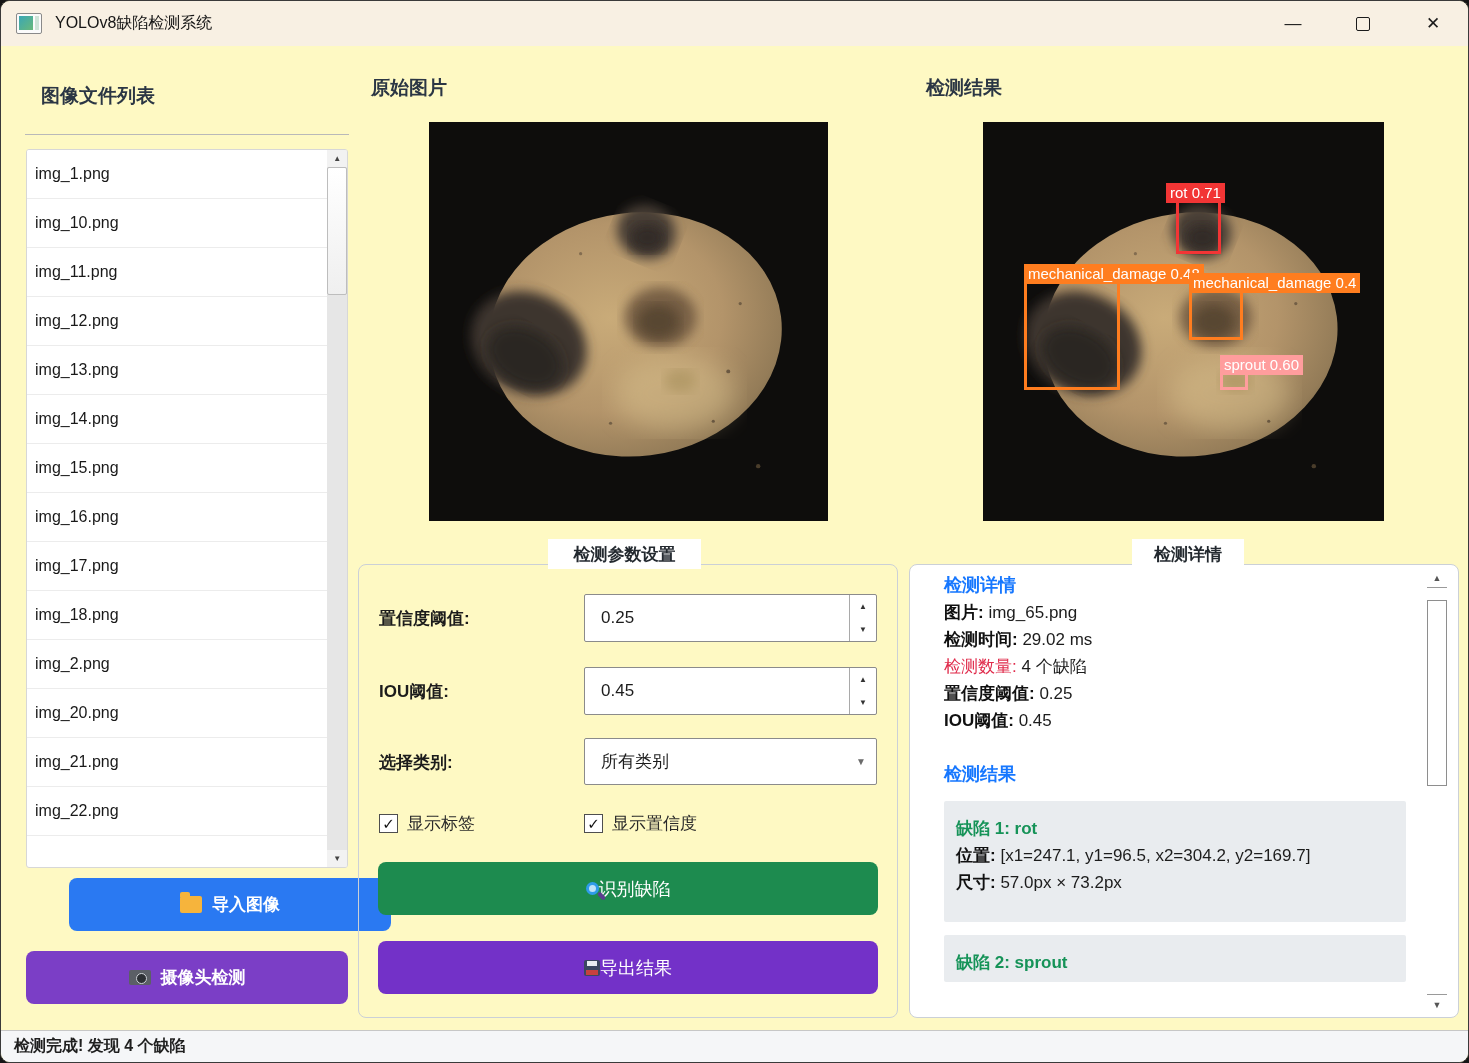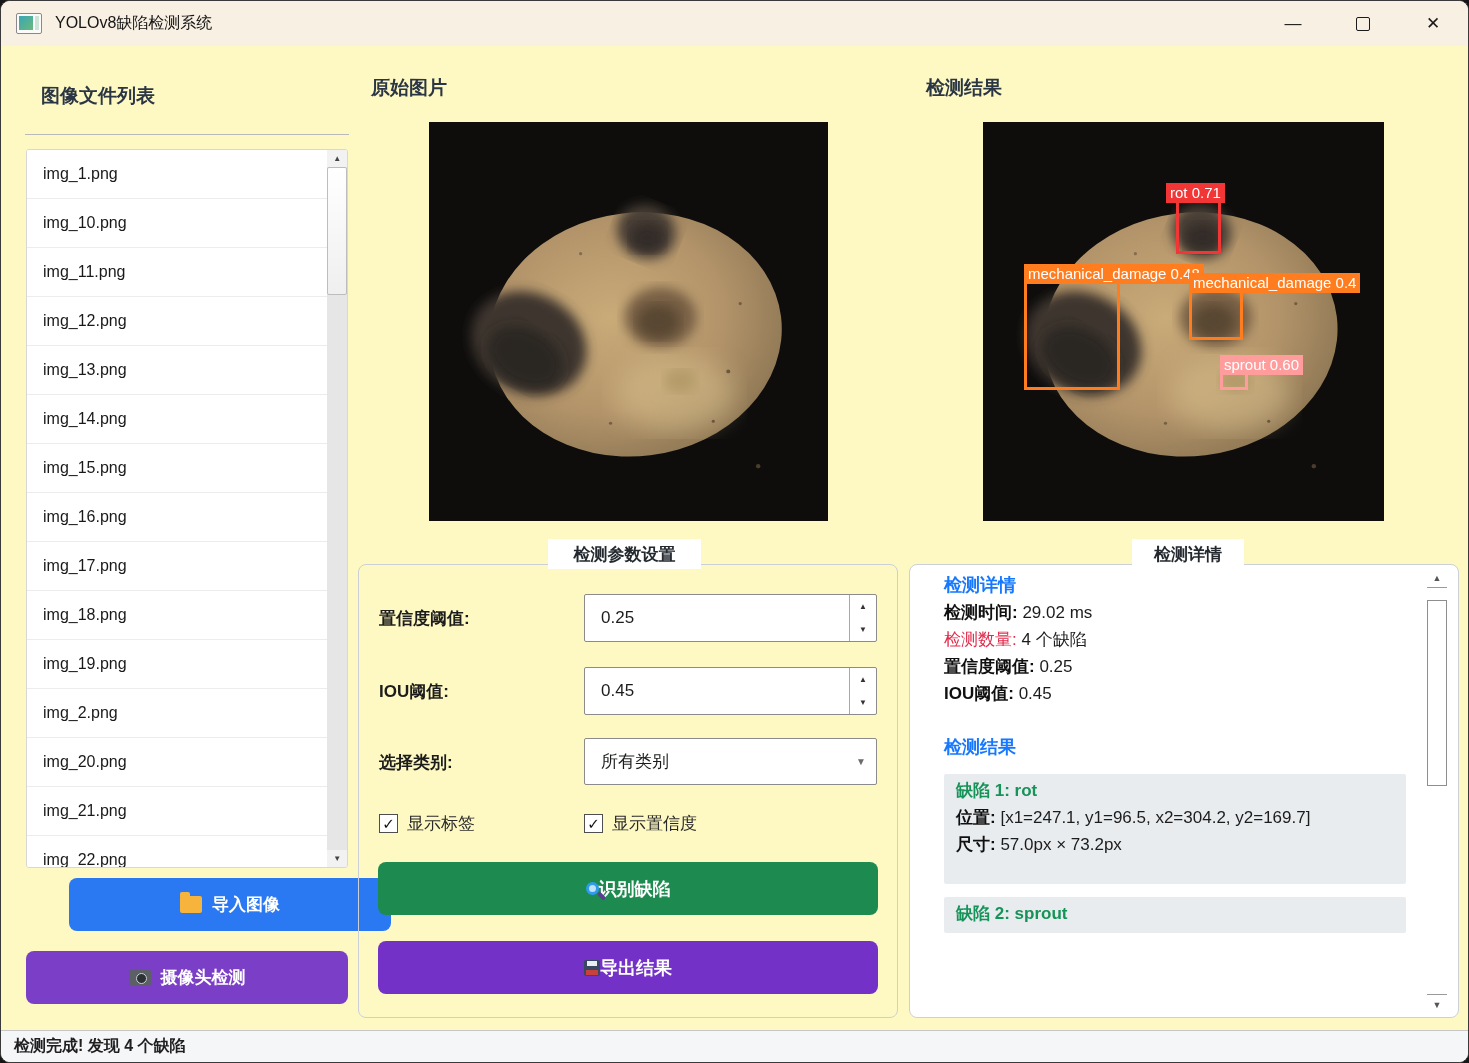--- a/index.html
+++ b/index.html
@@ -20,21 +20,21 @@
   .max-glyph{ width:14px; height:14px; border:1.6px solid #1b1b1b; border-radius:2px; }
 
   
   .section-heading{ position:absolute; font-size:19px; font-weight:bold; color:#2b3644; }
 
   
   .separator{ position:absolute; left:24px; top:133px; width:324px; height:1px; background:#b9b9b9; }
   .file-list{ position:absolute; left:25px; top:148px; width:322px; height:719px; background:#fff;
               border:1px solid #d7d7d7; border-radius:3px; overflow:hidden; display:flex; }
   .file-items{ width:302px; }
-  .file-item{ height:49px; line-height:48px; padding-left:16px; font-size:16px; color:#191919;
+  .file-item{ height:49px; line-height:48px; padding-left:8px; font-size:16px; color:#191919;
               border-bottom:1px solid #ececec; background:#fff; }
   .list-scrollbar{ width:20px; background:#e6e6e6; position:relative; }
   .scroll-arrow{ position:absolute; left:0; width:20px; height:17px; display:flex; align-items:center; justify-content:center;
                  font-size:8px; color:#444; background:#f2f2f2; }
   .scroll-arrow.up{ top:0; } .scroll-arrow.down{ bottom:0; }
   .list-thumb{ position:absolute; left:0; top:17px; width:20px; height:128px;
                background:linear-gradient(#ffffff,#efefef); border:1px solid #bdbdbd; border-radius:2px; }
 
   .side-btn{ position:absolute; left:25px; width:322px; height:53px; border:none; border-radius:8px;
              color:#fff; font-size:17px; font-weight:bold; display:flex; align-items:center; justify-content:center;
@@ -76,35 +76,35 @@
              border:1px solid #8b8b8b; border-radius:2px; display:flex; align-items:center; }
   .combobox .combo-value{ flex:1; font-size:17px; color:#1c1c1c; padding-left:16px; }
   .combo-arrow{ width:30px; font-size:10px; color:#6b6b6b; text-align:center; }
 
   .checkbox-row{ position:absolute; top:811px; display:flex; align-items:center; gap:9px; }
   .cbx{ width:19px; height:19px; background:#fff; border:1.5px solid #4e4e4e; display:flex; align-items:center;
         justify-content:center; font-size:15px; color:#111; line-height:1; }
   .cbx-label{ font-size:17px; color:#2a2a2a;text-align:center; }
 
   .action-btn{ position:absolute; left:377px; width:500px; height:53px; border:none; border-radius:8px; color:#fff;
-               font-size:18px; font-weight:bold; display:flex; align-items:center; justify-content:center; gap:0;
+               font-size:18px; font-weight:normal; display:flex; align-items:center; justify-content:center; gap:0;
                font-family:inherit; }
   .btn-detect{ top:861px; background:#1d8b4f; }
   .btn-export{ top:940px; background:#7331c8; }
 
   
   .details-content{ position:absolute; left:910px; top:565px; width:514px; height:450px; overflow:hidden;
                     padding:6px 8px 0 33px; font-size:17px; color:#1c1c1c; }
   .details-content .line{ line-height:27px; }
   .blue-heading{ color:#1677ff; font-weight:bold; font-size:18px; line-height:27px; }
   .fld{ font-weight:bold; color:#101010; }
   .fld-red{ font-weight:normal; color:#e02b4b;margin-top:8px; }
   .val-red{ color:#e02b4b; }
   .spacer27{ height:27px; }
-  .defect-card{ background:#e9ecef; border-radius:2px; margin-top:13px; padding:3px 12px 26px 12px; width:462px; }
+  .defect-card{ background:#e9ecef; border-radius:2px; margin-top:13px; padding:14px 12px 26px 12px; width:462px; }
   .defect-card.short{ padding-bottom:6px; }
   .defect-title{ color:#169358; font-weight:bold; line-height:27px; }
 
   .details-scrollbar{ position:absolute; left:1424px; top:567px; width:24px; height:446px; background:#fff; }
   .dsb-arrow{ position:absolute; left:2px; width:20px; height:20px; display:flex; align-items:center; justify-content:center;
               font-size:9px; color:#555; border-bottom:1px solid #9a9a9a; }
   .dsb-arrow.up{ top:0; } .dsb-arrow.down{ bottom:0; border-bottom:none; border-top:1px solid #9a9a9a; }
   .dsb-thumb{ position:absolute; left:2px; top:32px; width:20px; height:186px; background:#fff; border:1px solid #8e8e8e; }
 
   
@@ -153,21 +153,20 @@
       <div class="file-item">img_1.png</div>
       <div class="file-item">img_10.png</div>
       <div class="file-item">img_11.png</div>
       <div class="file-item">img_12.png</div>
       <div class="file-item">img_13.png</div>
       <div class="file-item">img_14.png</div>
       <div class="file-item">img_15.png</div>
       <div class="file-item">img_16.png</div>
       <div class="file-item">img_17.png</div>
       <div class="file-item">img_18.png</div>
-      <div class="file-item">img_19.png</div>
       <div class="file-item">img_2.png</div>
       <div class="file-item">img_20.png</div>
       <div class="file-item">img_21.png</div>
       <div class="file-item">img_22.png</div>
     </div>
     <div class="list-scrollbar">
       <div class="scroll-arrow up">▲</div>
       <div class="list-thumb"></div>
       <div class="scroll-arrow down">▼</div>
     </div>
@@ -277,20 +276,21 @@
   <button class="action-btn btn-export">
     <span class="icon-floppy"></span>
     <span>导出结果</span>
   </button>
 
   <div class="groupbox group-details"></div>
   <div class="group-chip chip-details">检测详情</div>
 
   <div class="details-content">
     <div class="blue-heading">检测详情</div>
+    <div class="line"><span class="fld">图片:</span> <span>img_65.png</span></div>
     <div class="line"><span class="fld">检测时间:</span> <span>29.02 ms</span></div>
     <div class="line"><span class="fld-red">检测数量:</span> <span>4 个缺陷</span></div>
     <div class="line"><span class="fld">置信度阈值:</span> <span>0.25</span></div>
     <div class="line"><span class="fld">IOU阈值:</span> <span>0.45</span></div>
     <div class="spacer27"></div>
     <div class="blue-heading">检测结果</div>
 
     <div class="defect-card">
       <div class="defect-title">缺陷 1: rot</div>
       <div class="line"><span class="fld">位置:</span> <span>[x1=247.1, y1=96.5, x2=304.2, y2=169.7]</span></div>

